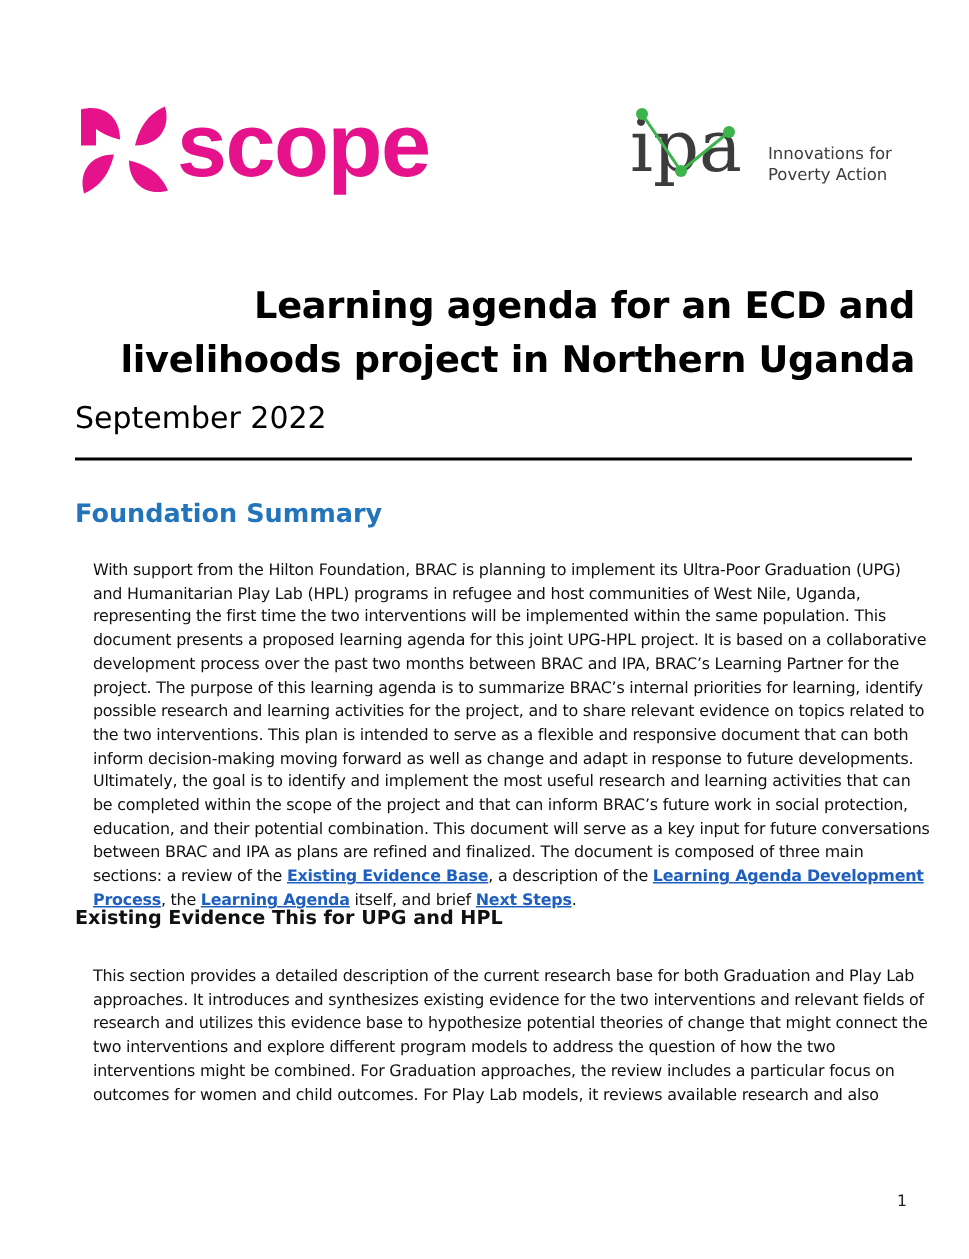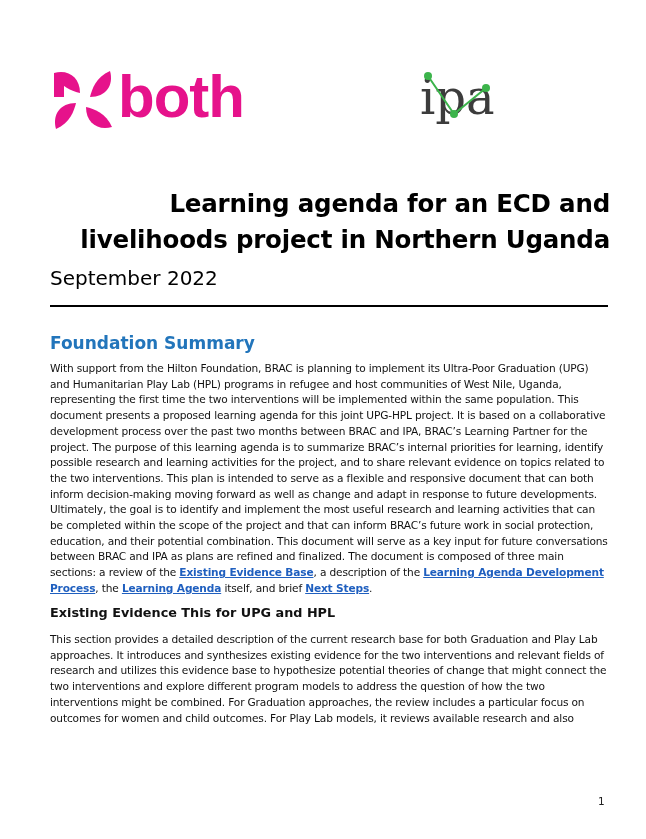--- a/index.html
+++ b/index.html
@@ -28,21 +28,21 @@
     .date {
       position: absolute; left: 50px; top: 266px;
       font-size: 20px; color: #000; margin: 0;
     }
     .rule { position: absolute; left: 50px; top: 305px; width: 558px; height: 2px; background: #000; }
     .h1 {
       position: absolute; left: 50px; top: 333px; margin: 0;
       font-weight: bold; font-size: 17px; color: #2275bb;
     }
     .para {
-      position: absolute; left: 50px; width: 560px; margin: 0;
+      position: absolute; left: 50px; width: 560px; margin: 12px;
       font-size: 10.6px; line-height: 15.7px; color: #111; letter-spacing: -0.15px;
     }
     .p1 { top: 361px; }
     .p2 { top: 632px; }
     .h2 {
       position: absolute; left: 50px; top: 605px; margin: 0;
       font-weight: bold; font-size: 12.8px; color: #111;
     }
     a.doclink { color: #1f5fbf; font-weight: bold; text-decoration: underline; }
     .page-num { position: absolute; left: 598px; top: 795px; font-size: 10.5px; color: #222; }
@@ -53,31 +53,35 @@
 <div class="logo-brac">
   <svg class="brac-mark" viewBox="0 0 66 66">
     <g fill="#e6128b">
       <path d="M4 6 C18 2, 30 10, 30 26 C22 24, 10 20, 4 6 Z"></path>
       <path d="M60 4 C64 18, 56 30, 40 30 C42 22, 46 10, 60 4 Z"></path>
       <path d="M62 60 C48 64, 36 56, 36 40 C44 42, 56 46, 62 60 Z"></path>
       <path d="M6 62 C2 48, 10 36, 26 36 C24 44, 20 56, 6 62 Z"></path>
       <path d="M4 6 L14 6 L14 30 L4 30 Z"></path>
     </g>
   </svg>
-  <span class="brac-word">both</span>
+  <span class="brac-word">scope</span>
 </div>
 
 <div class="logo-ipa">
   <svg class="ipa-mark" viewBox="0 0 88 56">
     <text x="0" y="46" font-family="DejaVu Serif, serif" font-size="48" fill="#3c3c3c">ipa</text>
     <polyline points="8,8 34,46 66,20" fill="none" stroke="#3cb44b" stroke-width="2"></polyline>
     <circle cx="8" cy="8" r="4" fill="#3cb44b"></circle>
     <circle cx="34" cy="46" r="4" fill="#3cb44b"></circle>
     <circle cx="66" cy="20" r="4" fill="#3cb44b"></circle>
   </svg>
+  <div class="ipa-text">
+    <div>Innovations for</div>
+    <div>Poverty Action</div>
+  </div>
 </div>
 
 <h1 class="title">Learning agenda for an ECD and livelihoods project in Northern Uganda</h1>
 <p class="date">September 2022</p>
 <div class="rule"></div>
 
 <h2 class="h1">Foundation Summary</h2>
 <p class="para p1"><span>With support from the Hilton Foundation, BRAC is planning to implement its Ultra-Poor Graduation (UPG) and Humanitarian Play Lab (HPL) programs in refugee and host communities of West Nile, Uganda, representing the first time the two interventions will be implemented within the same population. This document presents a proposed learning agenda for this joint UPG-HPL project. It is based on a collaborative development process over the past two months between BRAC and IPA, BRAC’s Learning Partner for the project. The purpose of this learning agenda is to summarize BRAC’s internal priorities for learning, identify possible research and learning activities for the project, and to share relevant evidence on topics related to the two interventions. This plan is intended to serve as a flexible and responsive document that can both inform decision-making moving forward as well as change and adapt in response to future developments. Ultimately, the goal is to identify and implement the most useful research and learning activities that can be completed within the scope of the project and that can inform BRAC’s future work in social protection, education, and their potential combination. This document will serve as a key input for future conversations between BRAC and IPA as plans are refined and finalized. The document is composed of three main sections: a review of the </span><a class="doclink" href="#">Existing Evidence Base</a><span>, a description of the </span><a class="doclink" href="#">Learning Agenda Development Process</a><span>, the </span><a class="doclink" href="#">Learning Agenda</a><span> itself, and brief </span><a class="doclink" href="#">Next Steps</a><span>.</span></p>
 
 <h3 class="h2">Existing Evidence This for UPG and HPL</h3>

